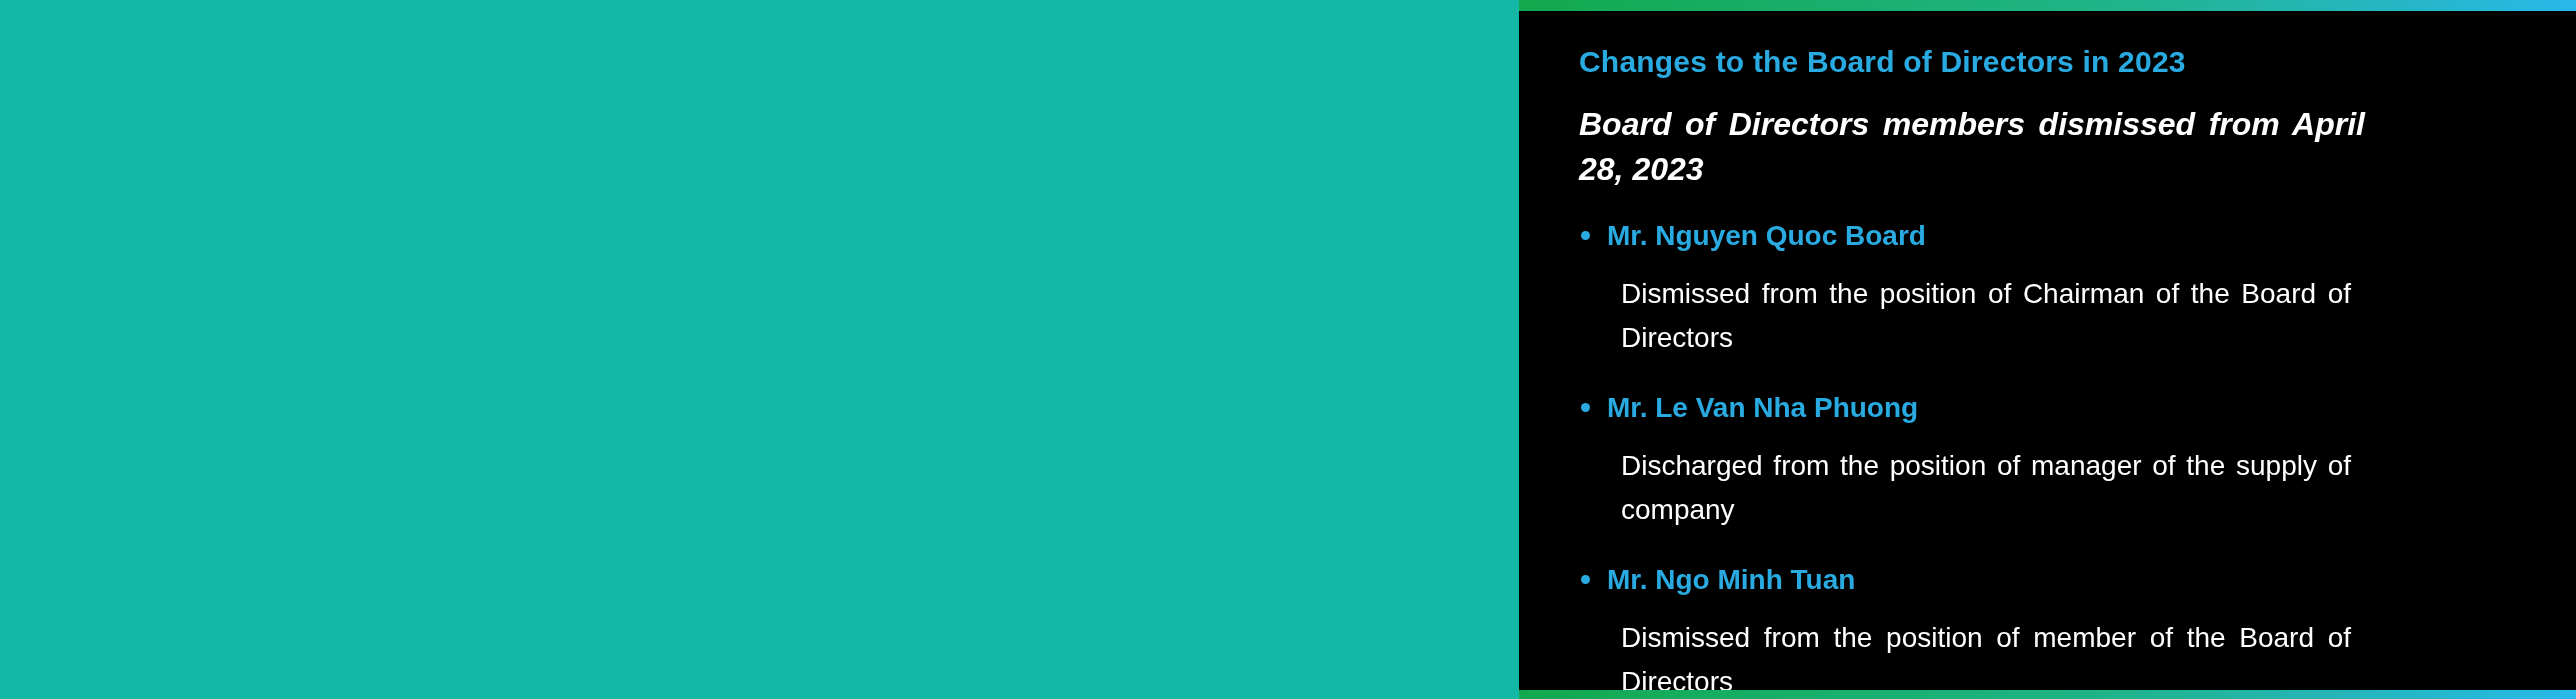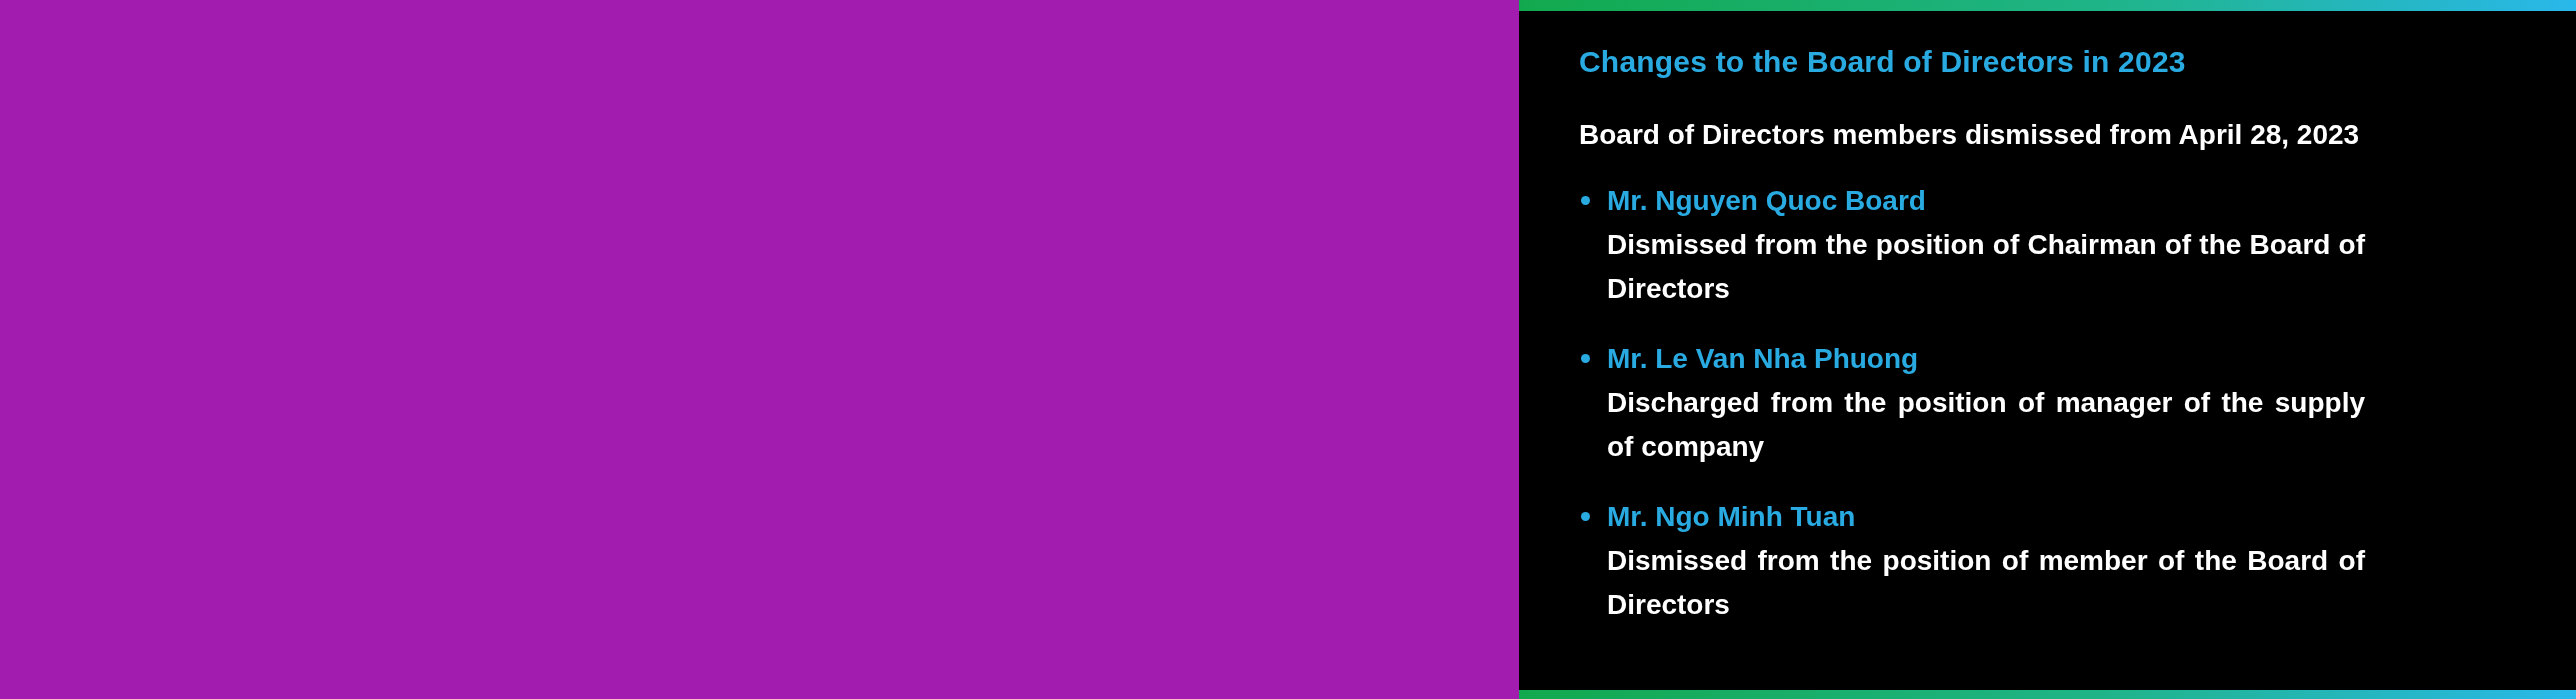--- a/index.html
+++ b/index.html
@@ -4,21 +4,21 @@
 <style>
   html, body {
     margin: 0;
     padding: 0;
     background: #000000;
   }
   .canvas {
     position: relative;
     width: 2576px;
     height: 700px;
-    background: #a21caf;
+    background: #14b8a6;
     overflow: hidden;
     font-family: "Liberation Sans", sans-serif;
   }
   .right-panel {
     position: absolute;
     left: 1519px;
     top: 0;
     width: 1057px;
     height: 700px;
     background: #000000;
@@ -40,26 +40,27 @@
   }
   .section-title {
     margin: 0;
     font-size: 30px;
     line-height: 40px;
     font-weight: 700;
     color: #29ABE2;
     letter-spacing: 0.2px;
   }
   .intro-text {
-    margin: 30px 0 0 0;
-    font-size: 28px;
+    margin: 20px 0 0 0;
+    font-size: 32px;
     line-height: 45px;
     font-weight: 700;
     color: #FFFFFF;
     text-align: justify;
+    font-style: italic;
   }
   .member-list {
     list-style: none;
     margin: 22px 0 0 0;
     padding: 0;
   }
   .member-item {
     position: relative;
     padding-left: 28px;
     margin-bottom: 26px;
@@ -73,24 +74,24 @@
     border-radius: 50%;
     background: #29ABE2;
   }
   .member-name {
     font-size: 28px;
     line-height: 44px;
     font-weight: 700;
     color: #29ABE2;
   }
   .member-desc {
-    margin: 0;
+    margin: 14px;
     font-size: 28px;
     line-height: 44px;
-    font-weight: 700;
+    font-weight: 400;
     color: #FFFFFF;
     text-align: justify;
   }
 </style>
 </head>
 <body>
 
 <div class="canvas">
   <div class="right-panel">
     <div class="grad-bar top"></div>

